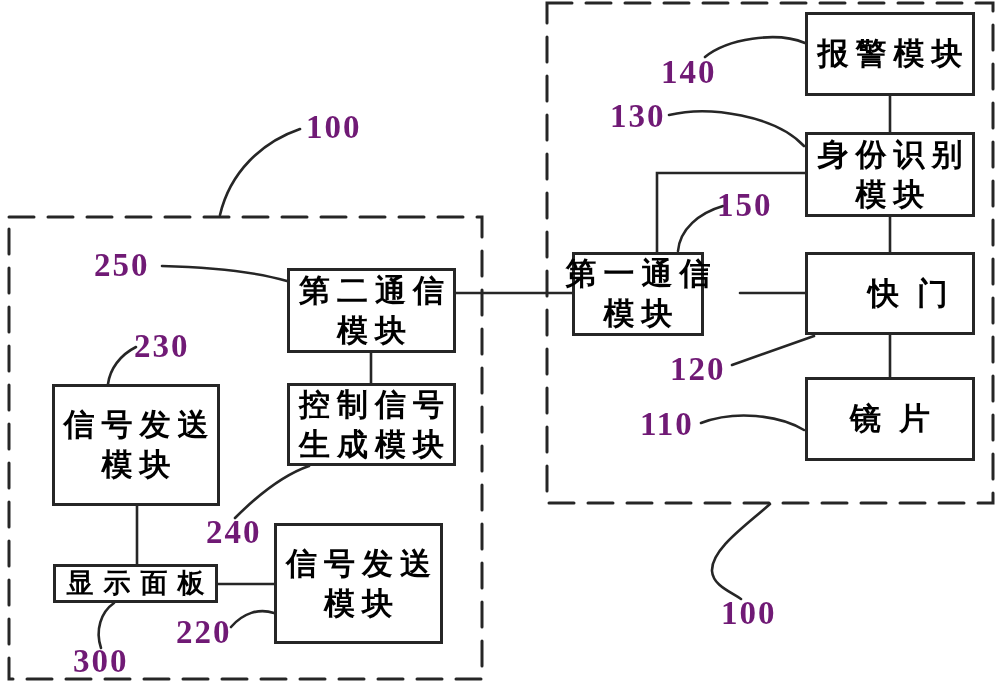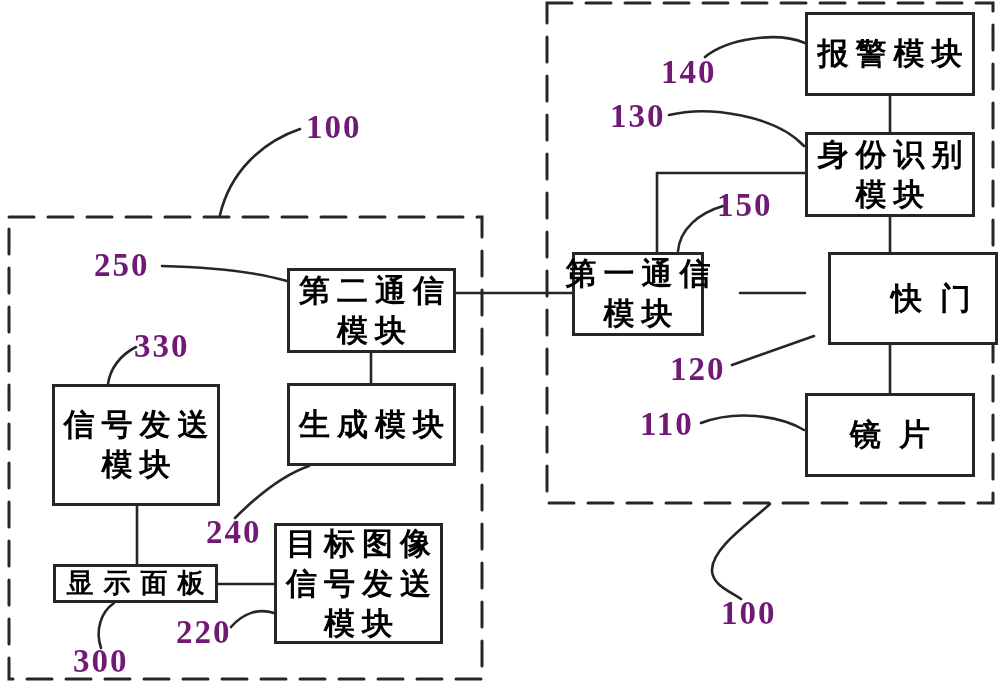--- a/index.html
+++ b/index.html
@@ -21,22 +21,22 @@
   .node.sp2 .ln { letter-spacing:18px; margin-right:-18px; }
   .node.small .ln { font-size:27px; line-height:31px; letter-spacing:10px; margin-right:-10px; }
   .ref {
     position:absolute; font-weight:700; font-size:33px; line-height:1;
     color:#701a75; letter-spacing:2px; white-space:nowrap;
   }
   
   #n-alarm      { left:805px; top:12px;  width:170px; height:84px; }
   #n-identity   { left:805px; top:132px; width:170px; height:85px; }
   #n-firstcomm  { left:572px; top:252px; width:132px; height:84px; }
-  #n-shutter    { left:828px; top:252px; width:170px; height:93px;padding-left:36px; }
-  #n-lens       { left:805px; top:393px; width:170px; height:84px; }
+  #n-shutter    { left:805px; top:252px; width:170px; height:83px;padding-left:36px; }
+  #n-lens       { left:805px; top:377px; width:170px; height:84px; }
   #n-secondcomm { left:287px; top:268px; width:169px; height:85px; }
   #n-ctrlgen    { left:287px; top:383px; width:169px; height:83px; }
   #n-interf     { left:52px;  top:384px; width:168px; height:122px; }
   #n-display    { left:53px;  top:564px; width:165px; height:39px; }
   #n-target     { left:274px; top:523px; width:169px; height:121px; }
   
   #r200 { left:306px; top:111px; }
   #r250 { left:94px;  top:249px; }
   #r230 { left:134px; top:330px; }
   #r240 { left:206px; top:516px; }
@@ -104,41 +104,41 @@
   <div class="node sp2" id="n-lens">
     <div class="ln">镜片</div>
   </div>
 
   <div class="node" id="n-secondcomm">
     <div class="ln">第二通信</div>
     <div class="ln">模块</div>
   </div>
 
   <div class="node" id="n-ctrlgen">
+    <div class="ln">控制信号</div>
     <div class="ln">生成模块</div>
   </div>
 
   <div class="node" id="n-interf">
     <div class="ln">信号发送</div>
     <div class="ln">模块</div>
   </div>
 
   <div class="node small" id="n-display">
     <div class="ln">显示面板</div>
   </div>
 
   <div class="node" id="n-target">
-    <div class="ln">目标图像</div>
     <div class="ln">信号发送</div>
     <div class="ln">模块</div>
   </div>
 
   <div class="ref" id="r200">100</div>
   <div class="ref" id="r250">250</div>
-  <div class="ref" id="r230">330</div>
+  <div class="ref" id="r230">230</div>
   <div class="ref" id="r240">240</div>
   <div class="ref" id="r220">220</div>
   <div class="ref" id="r210">300</div>
   <div class="ref" id="r140">140</div>
   <div class="ref" id="r130">130</div>
   <div class="ref" id="r150">150</div>
   <div class="ref" id="r120">120</div>
   <div class="ref" id="r110">110</div>
   <div class="ref" id="r100">100</div>
 

